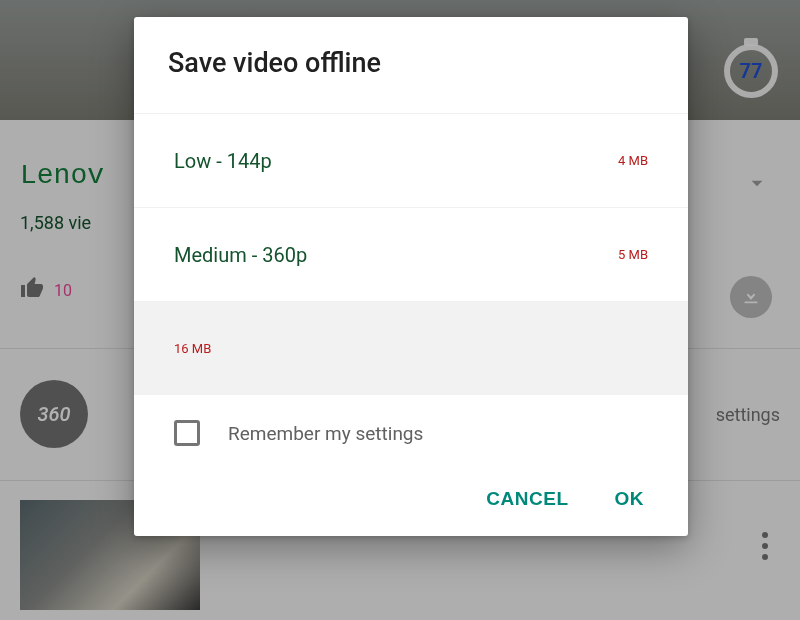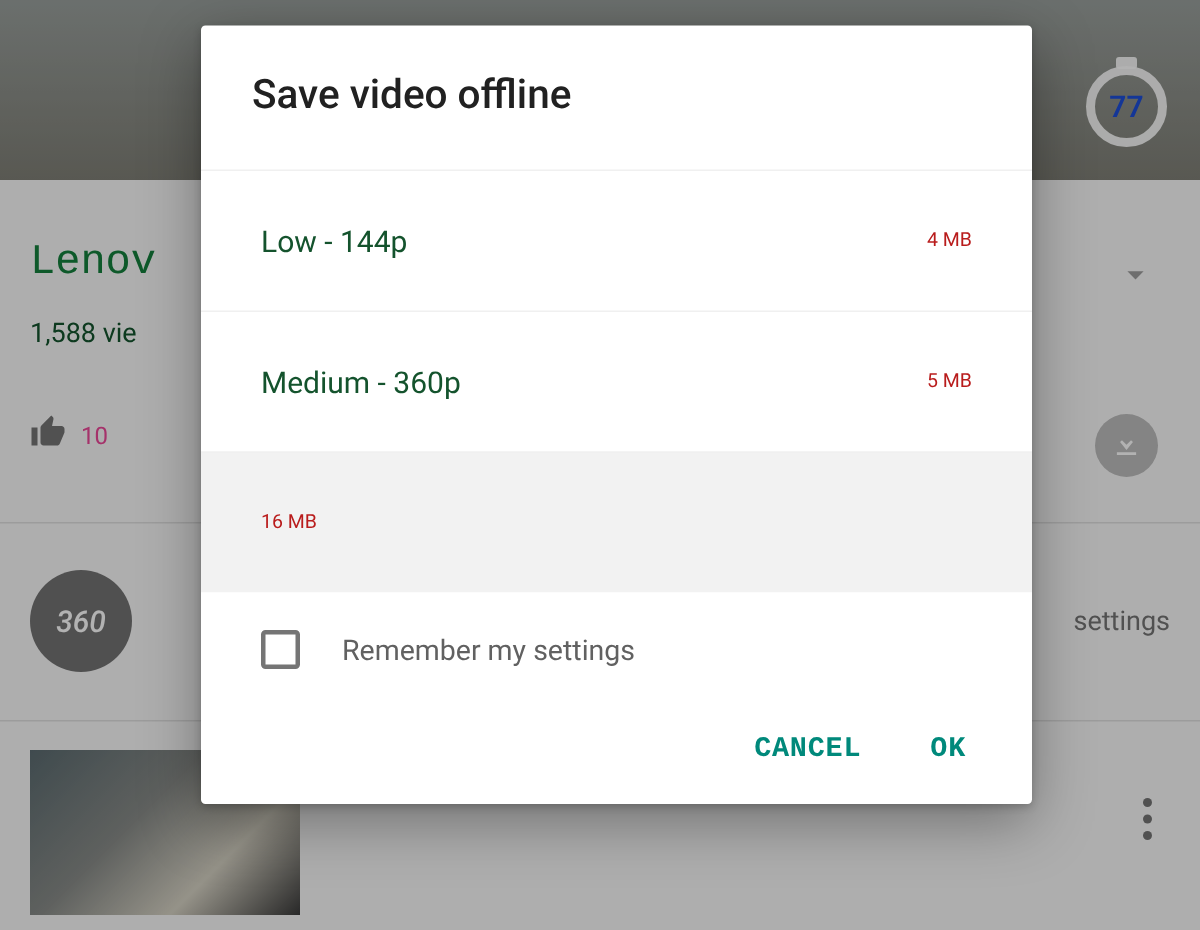--- a/index.html
+++ b/index.html
@@ -124,21 +124,21 @@
 
     .actions {
       display: flex; justify-content: flex-end; align-items: center;
       gap: 46px;
       padding: 14px 44px 26px 24px;
     }
     .action-btn {
       background: none; border: none; cursor: pointer;
       color: #00897b; font-size: 19px; font-weight: 600;
       letter-spacing: 0.5px;
-      font-family: Liberation Mono, monospace;
+      font-family: Liberation Sans, sans-serif;
     }
   </style>
 </head>
 <body>
 
 <div class="bg-top"></div>
 <div class="bg-main"></div>
 <div class="bg-title">Lenov</div>
 <div class="bg-views">1,588 vie</div>
 <div class="bg-like">

